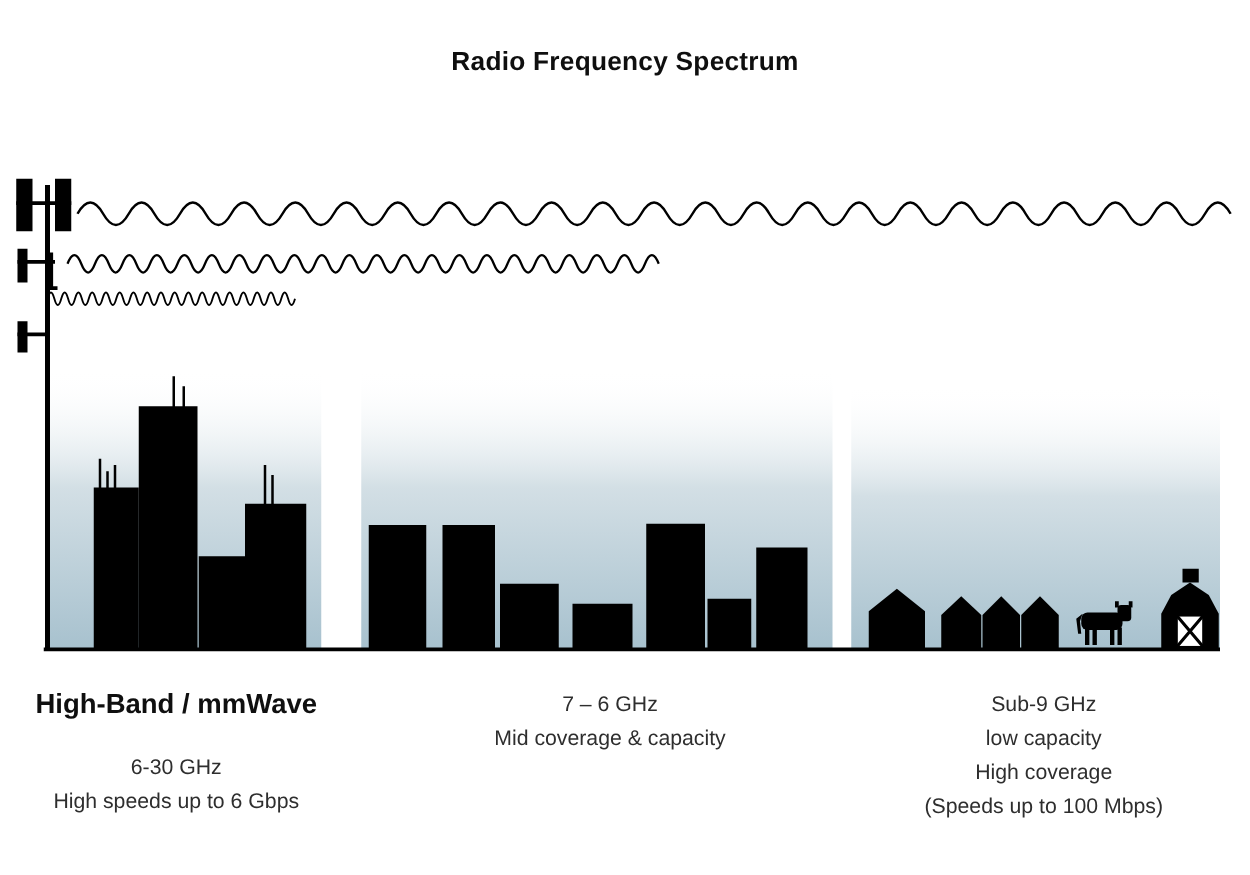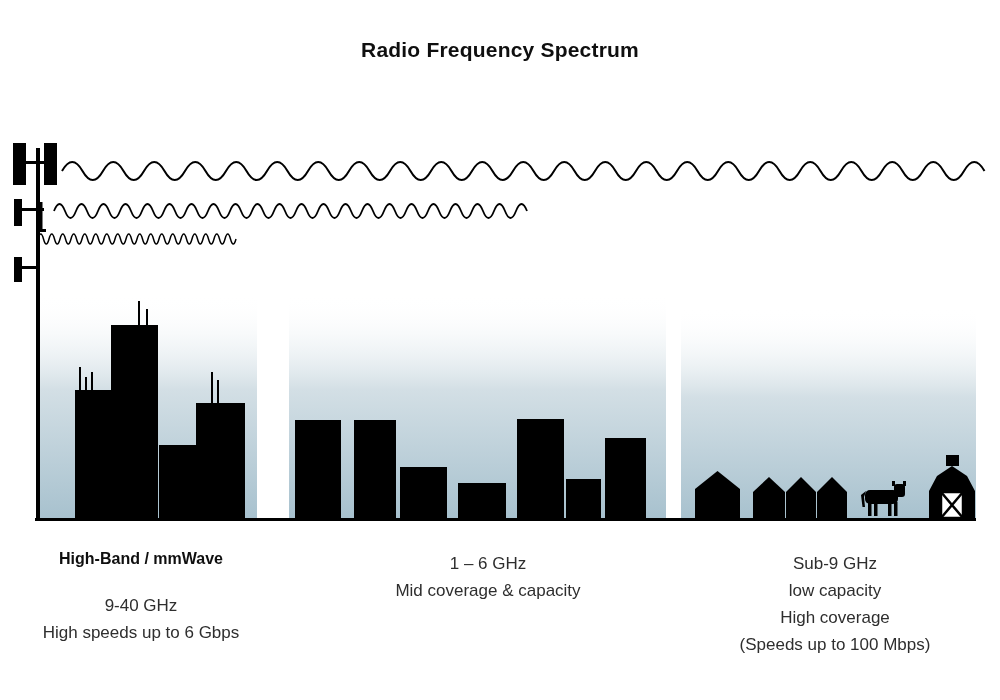--- a/index.html
+++ b/index.html
@@ -6,21 +6,21 @@
   .stage{
     position:relative;width:1000px;height:700px;background:#fff;
     font-family:"Liberation Sans",sans-serif;overflow:hidden;
   }
   .title{
     position:absolute;top:2px;left:0;width:100%;text-align:center;
     font-size:21px;font-weight:bold;color:#0f0f0f;letter-spacing:0.2px;margin-top:36px;
   }
   .diagram-svg{position:absolute;top:0;left:0;}
   .band-label{position:absolute;text-align:center;color:#2e2e2e;}
-  .band-name{font-weight:bold;font-size:16px;color:#0f0f0f;margin-bottom:24px;}
+  .band-name{font-weight:bold;font-size:22px;color:#0f0f0f;margin-bottom:24px;}
   .band-line{font-size:17px;line-height:27px;}
 </style>
 </head>
 <body>
 
 <div class="stage">
 
   <div class="title">Radio Frequency Spectrum</div>
 
   <svg class="diagram-svg" width="1000" height="535" viewBox="0 0 1000 535">
@@ -102,26 +102,26 @@
         <path d="M941 492 L963 518 M963 492 L941 518" stroke="#000" stroke-width="2.5" fill="none"></path>
         <rect x="941" y="492" width="22" height="26" fill="none" stroke="#000" stroke-width="2.5"></rect>
       </g>
     </g>
 
     <rect x="35" y="518" width="941" height="3" fill="#000"></rect>
   </svg>
 
   <div class="band-label" style="left:20px;top:550px;width:242px;">
     <div class="band-name">High-Band / mmWave</div>
-    <div class="band-line">9-40 GHz</div>
+    <div class="band-line">6-30 GHz</div>
     <div class="band-line">High speeds up to 6 Gbps</div>
   </div>
 
   <div class="band-label" style="left:338px;top:550px;width:300px;">
-    <div class="band-line">1 – 6 GHz</div>
+    <div class="band-line">7 – 6 GHz</div>
     <div class="band-line">Mid coverage &amp; capacity</div>
   </div>
 
   <div class="band-label" style="left:685px;top:550px;width:300px;">
     <div class="band-line">Sub-9 GHz</div>
     <div class="band-line">low capacity</div>
     <div class="band-line">High coverage</div>
     <div class="band-line">(Speeds up to 100 Mbps)</div>
   </div>
 

